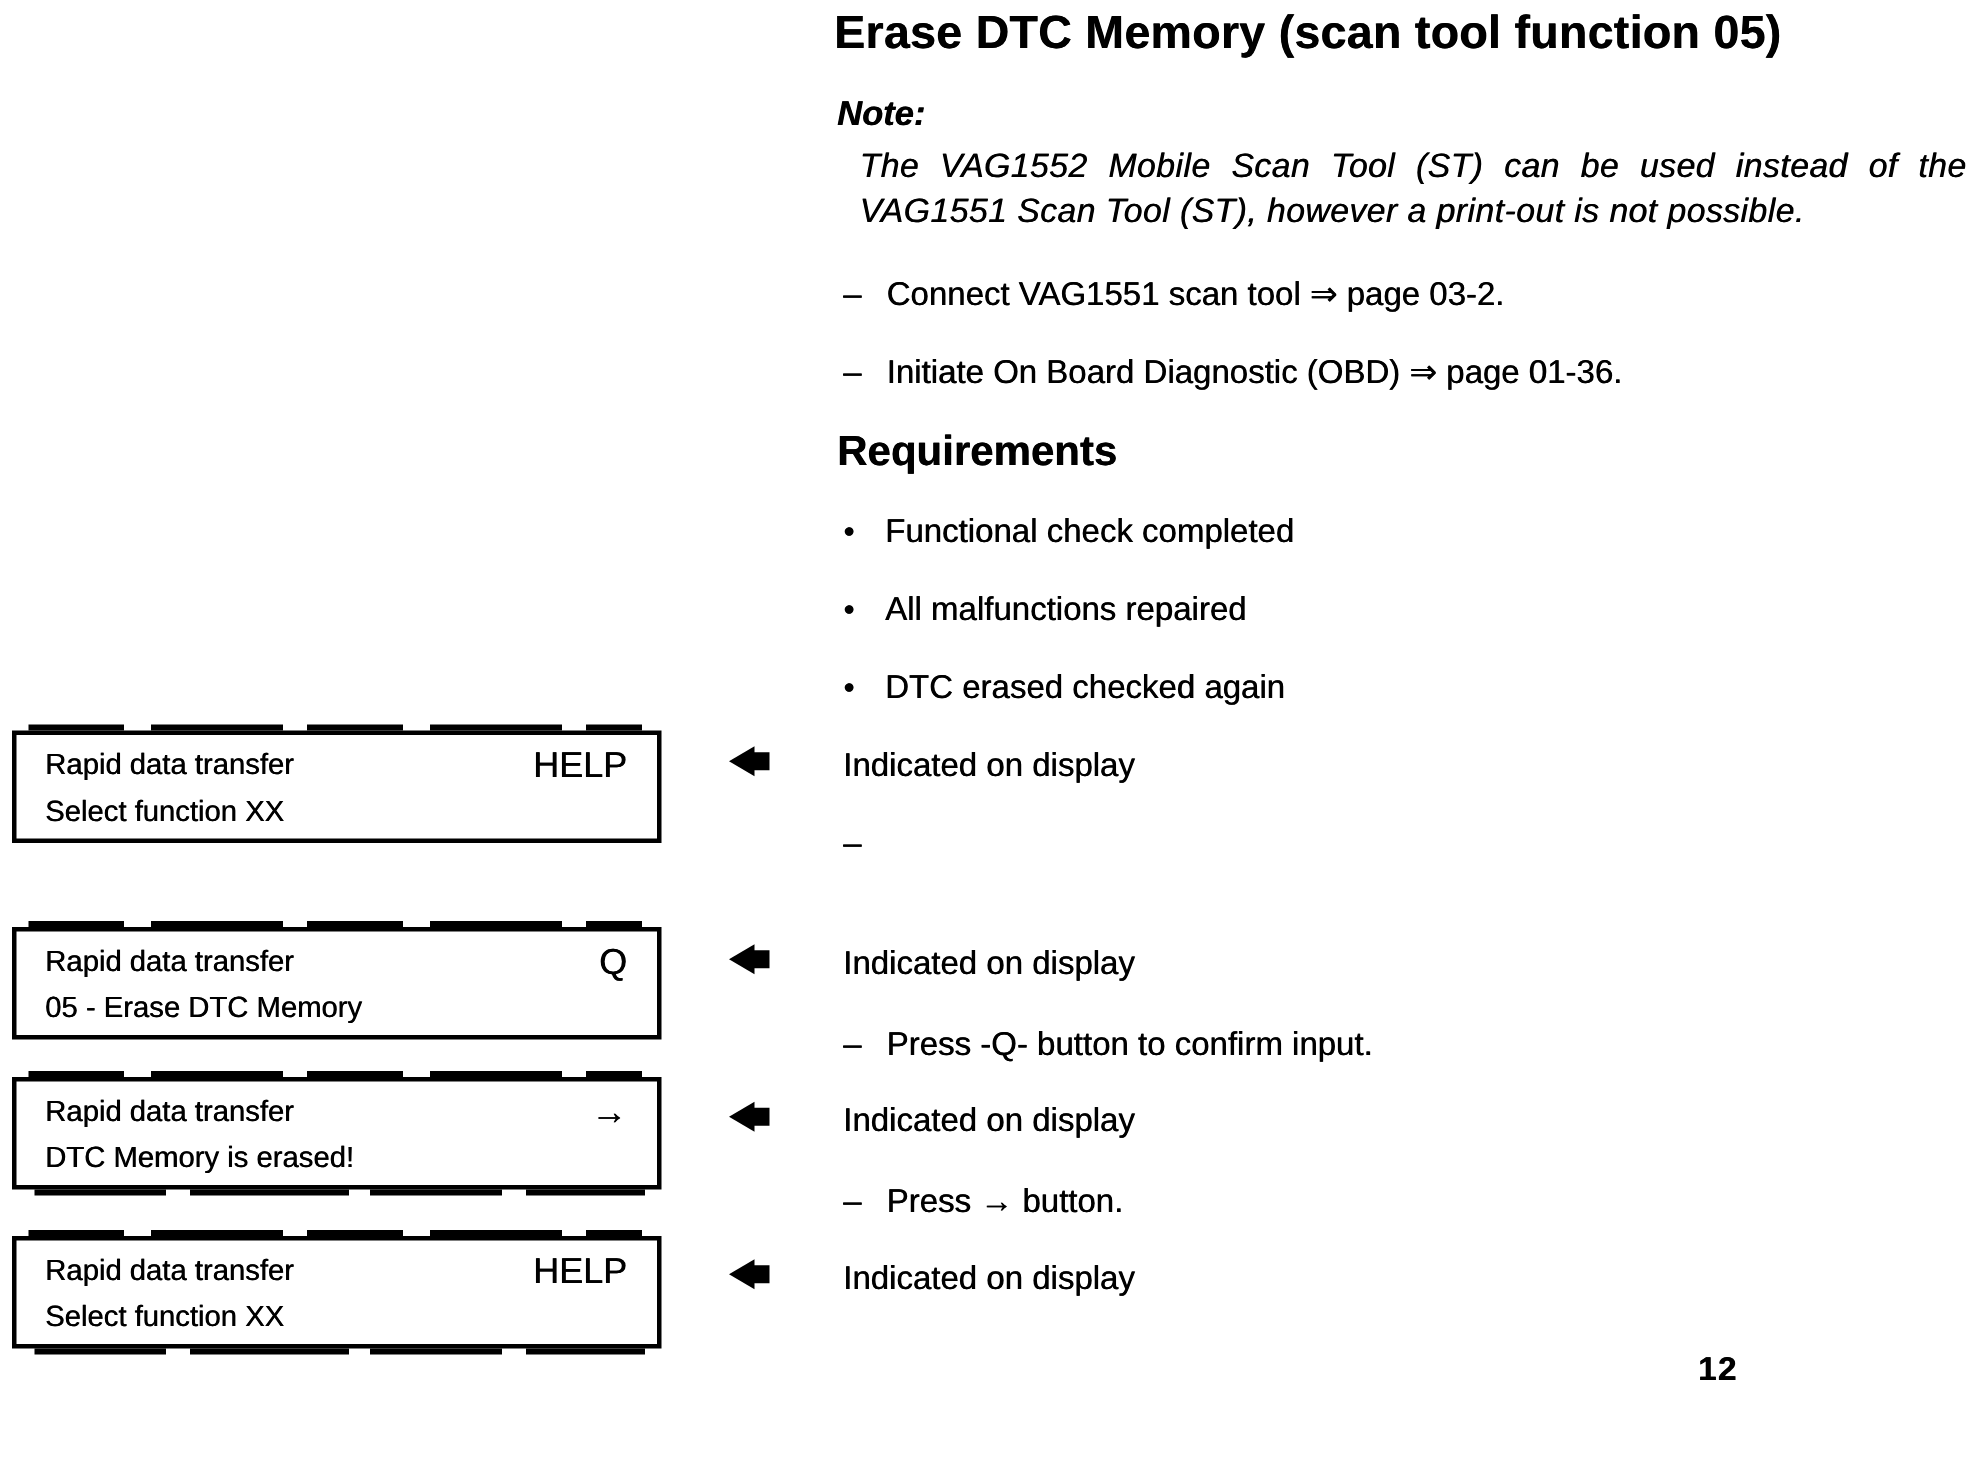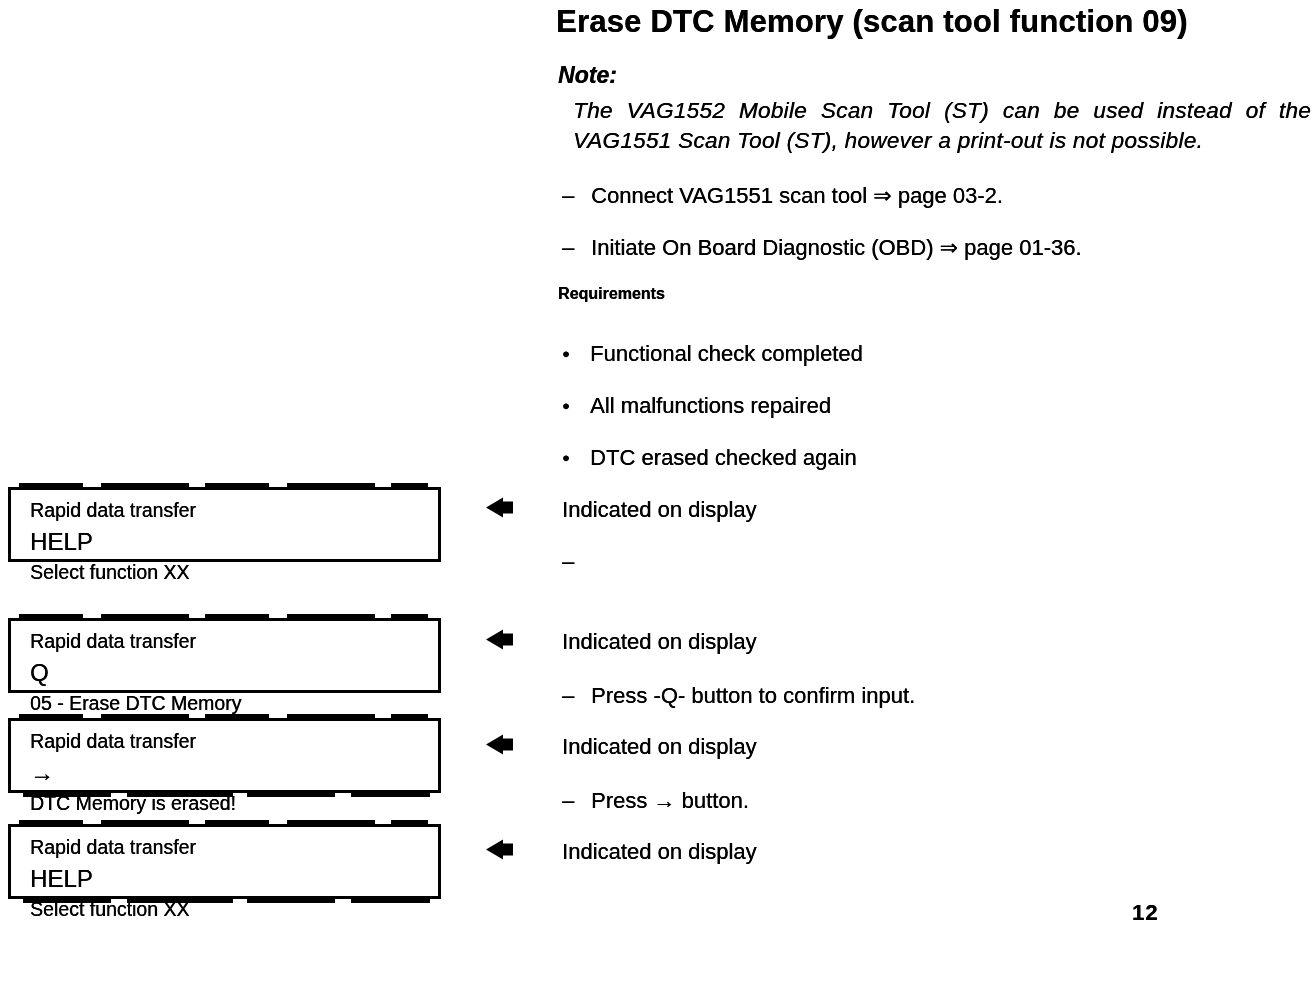--- a/index.html
+++ b/index.html
@@ -27,21 +27,21 @@
     left:557px; top:96px; width:738px;
     font-size:22.5px; font-style:italic; line-height:30px;
     text-align:justify; letter-spacing:0.3px;margin-left:16px;
   }
   .dash-item {
     display:flex; gap:13px; font-size:22px; line-height:28px;
   }
   .dash-item .dash { flex:0 0 16px; }
   .req-label {
     left:558px; top:285px;
-    font-size:16px; font-weight:bold;
+    font-size:28px; font-weight:bold;
   }
   .bullet-item {
     display:flex; gap:16px; font-size:22px; line-height:27px;
   }
   .bullet-item .dot { flex:0 0 12px; font-size:13px; line-height:27px; }
 
   
   .display-box {
     left:8px; width:433px; height:75px;
     border:3px solid #000;
@@ -50,42 +50,42 @@
     background:#fff;
   }
   .display-box::before { 
     content:""; position:absolute; left:8px; right:10px; top:-7px; height:4px;
     background:repeating-linear-gradient(90deg,#000 0 64px,transparent 64px 82px,#000 82px 170px,transparent 170px 186px);
   }
   .display-box.scan-bottom::after {
     content:""; position:absolute; left:12px; right:8px; bottom:-7px; height:4px;
     background:repeating-linear-gradient(90deg,#000 0 88px,transparent 88px 104px,#000 104px 210px,transparent 210px 224px);
   }
-  .box-row { display:flex; justify-content:space-between;flex-direction:column; }
+  .box-row { display:flex; justify-content:space-between; }
   .box-key { font-size:24px; }
 
   
   .pointer { left:486px; width:30px; height:21px; }
   .pointer svg { display:block; width:100%; height:100%; }
 
   .caption { font-size:22px; left:562px; }
 
   .step { left:562px; width:742px; display:flex; gap:13px; font-size:22px; line-height:30px; }
   .step .dash { flex:0 0 16px; }
   .step .step-text { max-width:692px; }
 
   .page-number {
     left:1132px; top:900px;
     font-size:22px; font-weight:bold; letter-spacing:1px;
   }
 </style>
 </head>
 <body>
 
-<h1 class="abs title">Erase DTC Memory (scan tool function 09)</h1>
+<h1 class="abs title">Erase DTC Memory (scan tool function 05)</h1>
 
 <div class="abs note-label">Note:</div>
 <p class="abs note-text">The VAG1552 Mobile Scan Tool (ST) can be used instead of the VAG1551 Scan Tool (ST), however a print-out is not possible.</p>
 
 <div class="abs dash-item" style="left:562px; top:182px;">
   <span class="dash">–</span>
   <span>Connect VAG1551 scan tool ⇒ page 03-2.</span>
 </div>
 <div class="abs dash-item" style="left:562px; top:234px;">
   <span class="dash">–</span>

